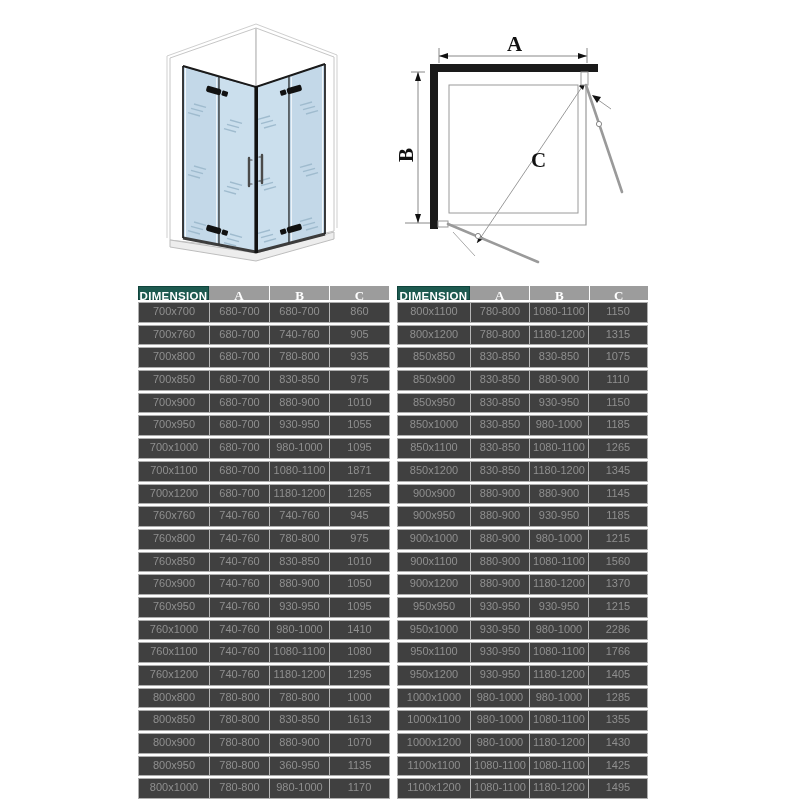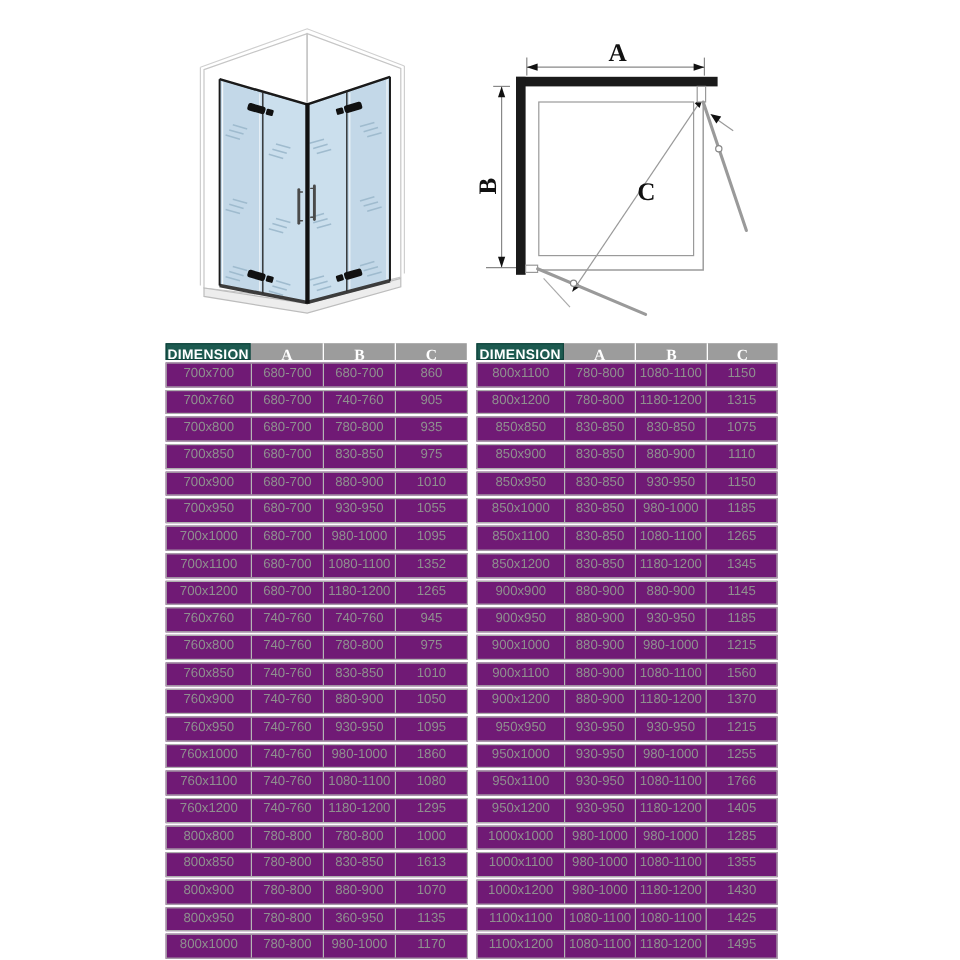--- a/index.html
+++ b/index.html
@@ -8,21 +8,21 @@
   svg text{font-family:"Liberation Serif", serif;}
 
   
   .dim-table{position:absolute;}
   .t-head{display:flex;height:14px;}
   .t-head .hd{box-sizing:border-box;text-align:center;color:#fff;line-height:19px;}
   .hd-dim{background:#1d5a50;border:1px solid #10443c;font-size:11.5px;font-weight:bold;
           letter-spacing:.3px;font-family:"Liberation Sans",sans-serif;}
   .hd-col{background:#9c9c9c;font-family:"Liberation Serif",serif;font-weight:bold;font-size:13px;}
   .hd-col + .hd-col{border-left:1px solid #fff;box-sizing:border-box;}
-  .t-row{display:flex;margin-top:2px;border:1px solid #aeaeae;background:#701a75;height:18.7px;}
+  .t-row{display:flex;margin-top:2px;border:1px solid #aeaeae;background:#404040;height:18.7px;}
   .t-cell{box-sizing:border-box;text-align:center;font-size:11px;color:#8f8f8f;
           line-height:17.5px;overflow:hidden;white-space:nowrap;}
   .t-cell + .t-cell{border-left:1px solid #b5b5b5;}
 
   .tbl-left{left:138px;top:286px;width:252px;}
   .tbl-left .hd-dim{width:71px;}
   .tbl-left .hd-col{width:60px;}
   .tbl-left .c0{width:70px;}
   .tbl-left .t-cell:not(.c0){width:60px;}
 
@@ -200,21 +200,21 @@
         <div class="t-row">
           <div class="t-cell c0">700x1000</div>
           <div class="t-cell">680-700</div>
           <div class="t-cell">980-1000</div>
           <div class="t-cell">1095</div>
         </div>
         <div class="t-row">
           <div class="t-cell c0">700x1100</div>
           <div class="t-cell">680-700</div>
           <div class="t-cell">1080-1100</div>
-          <div class="t-cell">1352</div>
+          <div class="t-cell">1871</div>
         </div>
         <div class="t-row">
           <div class="t-cell c0">700x1200</div>
           <div class="t-cell">680-700</div>
           <div class="t-cell">1180-1200</div>
           <div class="t-cell">1265</div>
         </div>
         <div class="t-row">
           <div class="t-cell c0">760x760</div>
           <div class="t-cell">740-760</div>
@@ -242,21 +242,21 @@
         <div class="t-row">
           <div class="t-cell c0">760x950</div>
           <div class="t-cell">740-760</div>
           <div class="t-cell">930-950</div>
           <div class="t-cell">1095</div>
         </div>
         <div class="t-row">
           <div class="t-cell c0">760x1000</div>
           <div class="t-cell">740-760</div>
           <div class="t-cell">980-1000</div>
-          <div class="t-cell">1860</div>
+          <div class="t-cell">1410</div>
         </div>
         <div class="t-row">
           <div class="t-cell c0">760x1100</div>
           <div class="t-cell">740-760</div>
           <div class="t-cell">1080-1100</div>
           <div class="t-cell">1080</div>
         </div>
         <div class="t-row">
           <div class="t-cell c0">760x1200</div>
           <div class="t-cell">740-760</div>
@@ -385,21 +385,21 @@
         <div class="t-row">
           <div class="t-cell c0">950x950</div>
           <div class="t-cell">930-950</div>
           <div class="t-cell">930-950</div>
           <div class="t-cell">1215</div>
         </div>
         <div class="t-row">
           <div class="t-cell c0">950x1000</div>
           <div class="t-cell">930-950</div>
           <div class="t-cell">980-1000</div>
-          <div class="t-cell">1255</div>
+          <div class="t-cell">2286</div>
         </div>
         <div class="t-row">
           <div class="t-cell c0">950x1100</div>
           <div class="t-cell">930-950</div>
           <div class="t-cell">1080-1100</div>
           <div class="t-cell">1766</div>
         </div>
         <div class="t-row">
           <div class="t-cell c0">950x1200</div>
           <div class="t-cell">930-950</div>

